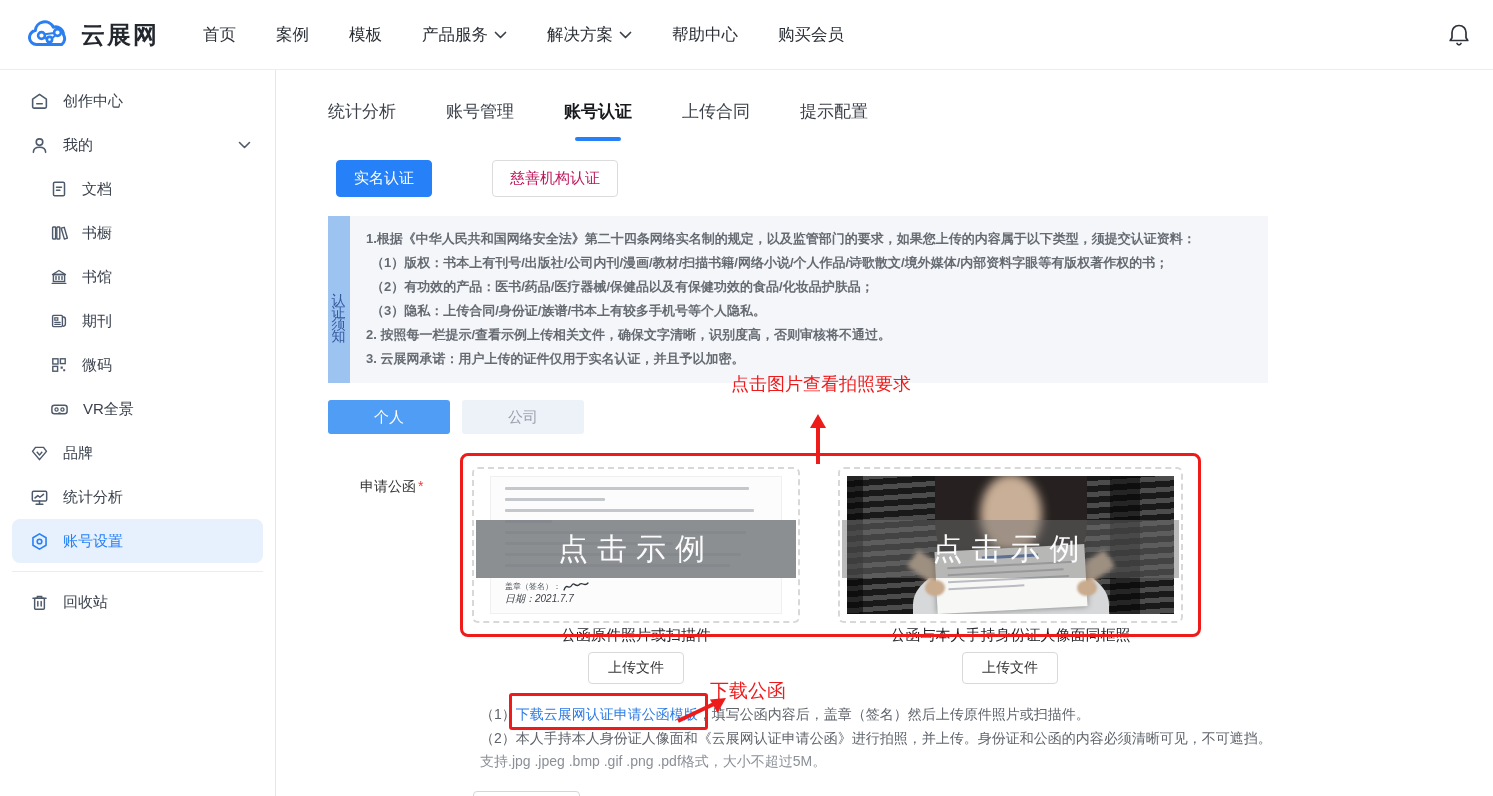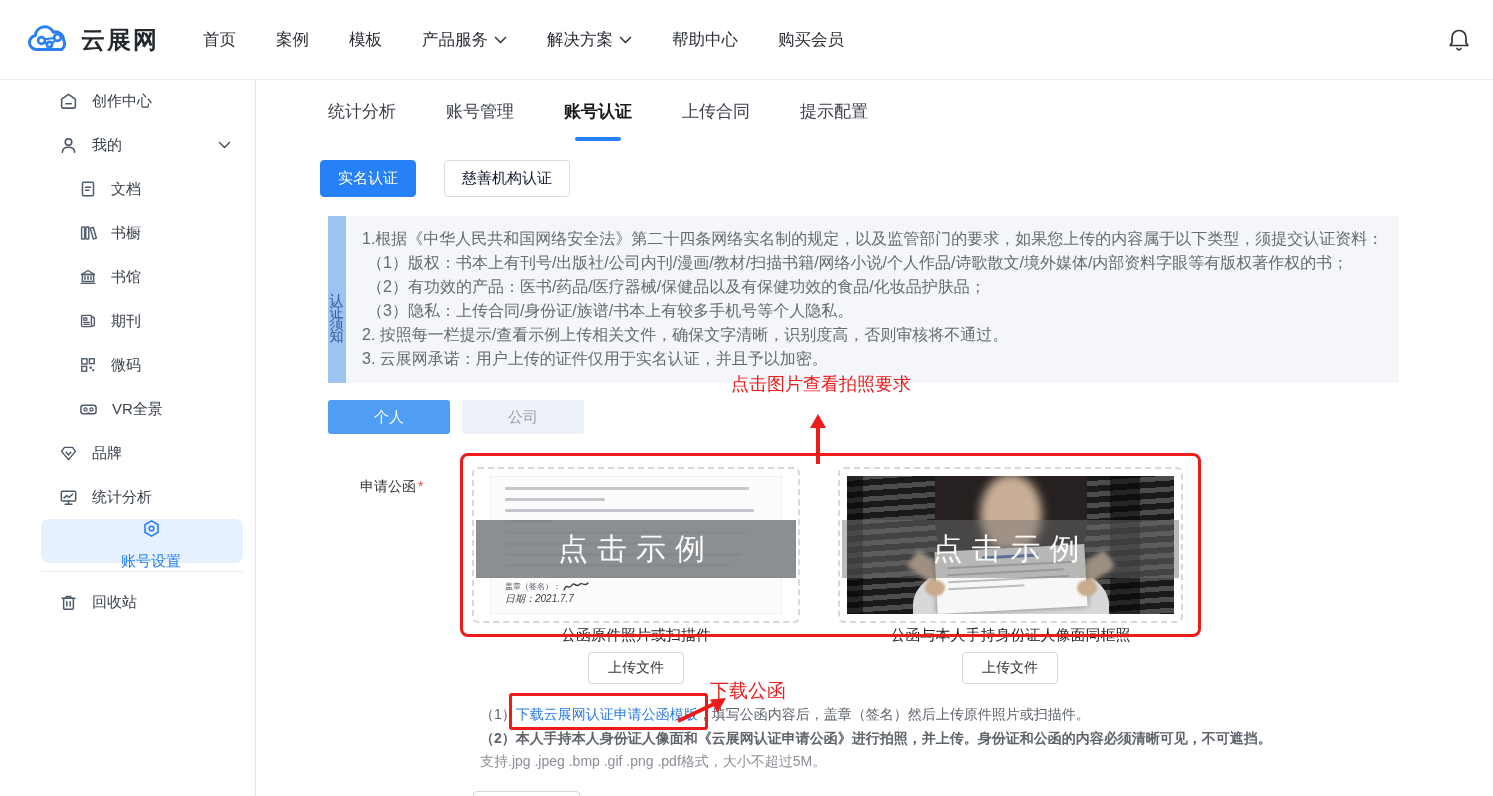--- a/index.html
+++ b/index.html
@@ -1,62 +1,62 @@
 <!DOCTYPE html>
 <html><head>
 <meta charset="utf-8">
 <style>
   * { margin:0; padding:0; box-sizing:border-box; }
   html,body { width:1493px; height:796px; overflow:hidden; background:#fff;
     font-family:"Liberation Sans","DejaVu Sans",sans-serif; color:#333; }
   .page { position:relative; width:1493px; height:796px; background:#fff; }
 
   
-  .topbar { position:absolute; left:0; top:0; width:1493px; height:80px;
+  .topbar { position:absolute; left:0; top:0; width:1493px; height:70px;
     display:flex; align-items:center; border-bottom:1px solid #ededed; background:#fff; z-index:5; }
   .logo { display:flex; align-items:center; gap:9px; margin-left:28px; cursor:pointer; }
   .logo-text { font-size:24px; font-weight:700; color:#23272e; letter-spacing:2px; }
   .topnav { display:flex; align-items:flex-start; gap:40px; margin-left:44px; }
   .topnav-item { font-size:16.5px; color:#2b2f36; cursor:pointer; display:flex; align-items:center; gap:6px; white-space:nowrap; }
   .bell { margin-left:auto; margin-right:22px; cursor:pointer; display:flex; align-items:center; }
 
   
-  .sidebar { position:absolute; left:0; top:70px; width:256px; height:726px;
-    border-right:1px solid #e7e7e7; background:#fff; padding-top:9px; z-index:4;padding-left:29px; }
+  .sidebar { position:absolute; left:0; top:70px; width:276px; height:726px;
+    border-right:1px solid #e7e7e7; background:#fff; padding-top:9px; z-index:4; }
   .side-item { height:44px; display:flex; align-items:center; gap:14px; padding-left:30px;
     font-size:15px; color:#3a414c; cursor:pointer; }
   .side-item.sub { padding-left:50px; }
   .side-item svg { flex:0 0 auto; color:#4e5a6b; }
   .side-item.active { margin:0 12px; padding-left:18px; border-radius:8px;
-    background:#e7f0fd; color:#2680f7;flex-direction:column; }
+    background:#e7f0fd; color:#2680f7; }
   .side-item.active svg { color:#2680f7; }
   .side-chevron { margin-left:auto; margin-right:24px; color:#9aa1ab; }
   .side-divider { border-top:1px solid #ececec; margin:8px 12px; }
 
   
   .main { position:absolute; left:240px; top:70px; width:1253px; height:726px; background:#fff; }
 
   .tabs { position:absolute; left:88px; top:30px; display:flex; gap:50px; }
   .tab { position:relative; font-size:17px; color:#3c414a; cursor:pointer; padding-bottom:6px; }
   .tab.active { color:#16181c; font-weight:700; }
   .tab.active::after { content:""; position:absolute; left:50%; transform:translateX(-50%);
     bottom:-12px; width:46px; height:4px; border-radius:2px; background:#2680f7; }
 
-  .auth-btns { position:absolute; left:80px; top:90px; display:flex; gap:28px; }
+  .auth-btns { position:absolute; left:96px; top:90px; display:flex; gap:12px; }
   .btn-auth { height:37px; padding:0 17px; display:flex; align-items:center; font-size:15px;
     border-radius:4px; cursor:pointer; }
   .btn-auth.primary { background:#2680f7; color:#fff; border:1px solid #2680f7; }
-  .btn-auth.plain { background:#fff; color:#0f172a; border:1px solid #dcdcdc; }
+  .btn-auth.plain { background:#fff; color:#be185d; border:1px solid #dcdcdc;margin-left:48px; }
 
   .notice { position:absolute; left:88px; top:146px; width:940px; display:flex; }
   .notice-strip { width:22px; background:#9dc3f1; display:flex; align-items:center; justify-content:center; }
   .notice-strip span { writing-mode:vertical-rl; text-orientation:upright; font-size:14px;
     letter-spacing:12px; color:#33599f; padding-top:12px; }
   .notice-body { flex:1; background:#f4f6fa; padding:11px 16px 12px 16px; }
-  .notice-line { font-size:16px; color:#666b72; line-height:24px; white-space:nowrap; }
+  .notice-line { font-size:13px; color:#666b72; line-height:24px; white-space:nowrap;font-weight:bold; }
   .notice-line.indent { padding-left:5px; }
 
   .anno-title { position:absolute; left:468px; top:302px; width:226px; text-align:center;
     font-size:18px; font-weight:500; color:#ed1c1c; }
 
   .subject-btns { position:absolute; left:88px; top:330px; display:flex; gap:12px; }
   .btn-subject { width:122px; height:34px; display:flex; align-items:center; justify-content:center;
     font-size:15px; border-radius:3px; cursor:pointer; }
   .btn-subject.on { background:#4f9df5; color:#fff; }
   .btn-subject.off { background:#edf2f9; color:#9aa1ac; }
@@ -114,21 +114,21 @@
   .caption.right { left:598px; width:345px; }
 
   .upload-btn { position:absolute; top:582px; width:96px; height:32px; background:#fff;
     border:1px solid #d9d9d9; border-radius:4px; display:flex; align-items:center; justify-content:center;
     font-size:14px; color:#333; cursor:pointer; }
   .upload-btn.left { left:348px; }
   .upload-btn.right { left:722px; }
 
   .instr { position:absolute; left:240px; font-size:14px; color:#5f646b; white-space:nowrap; }
   .instr.l1 { top:636px; }
-  .instr.l2 { top:660px;font-weight:bold; }
+  .instr.l2 { top:660px; }
   .instr.l3 { top:683px; color:#8b9097; }
   .link-box { position:relative; display:inline-block; }
   .link-box::before { content:""; position:absolute; left:-7px; right:-10px; top:-13px; bottom:-6px;
     border:3px solid #ee1b1b; border-radius:3px; pointer-events:none; }
   .dl-link { color:#2d7be5; cursor:pointer; text-decoration:none; }
   .dl-arrow { position:absolute; left:436px; top:620px; pointer-events:none; z-index:3; }
   .dl-text { position:absolute; left:470px; top:608px; font-size:19px; font-weight:500; color:#ed1c1c; }
 
   .bottom-btn { position:absolute; left:233px; top:721px; width:107px; height:20px;
     background:#fff; border:1px solid #d6d6d6; border-radius:4px; cursor:pointer; }

